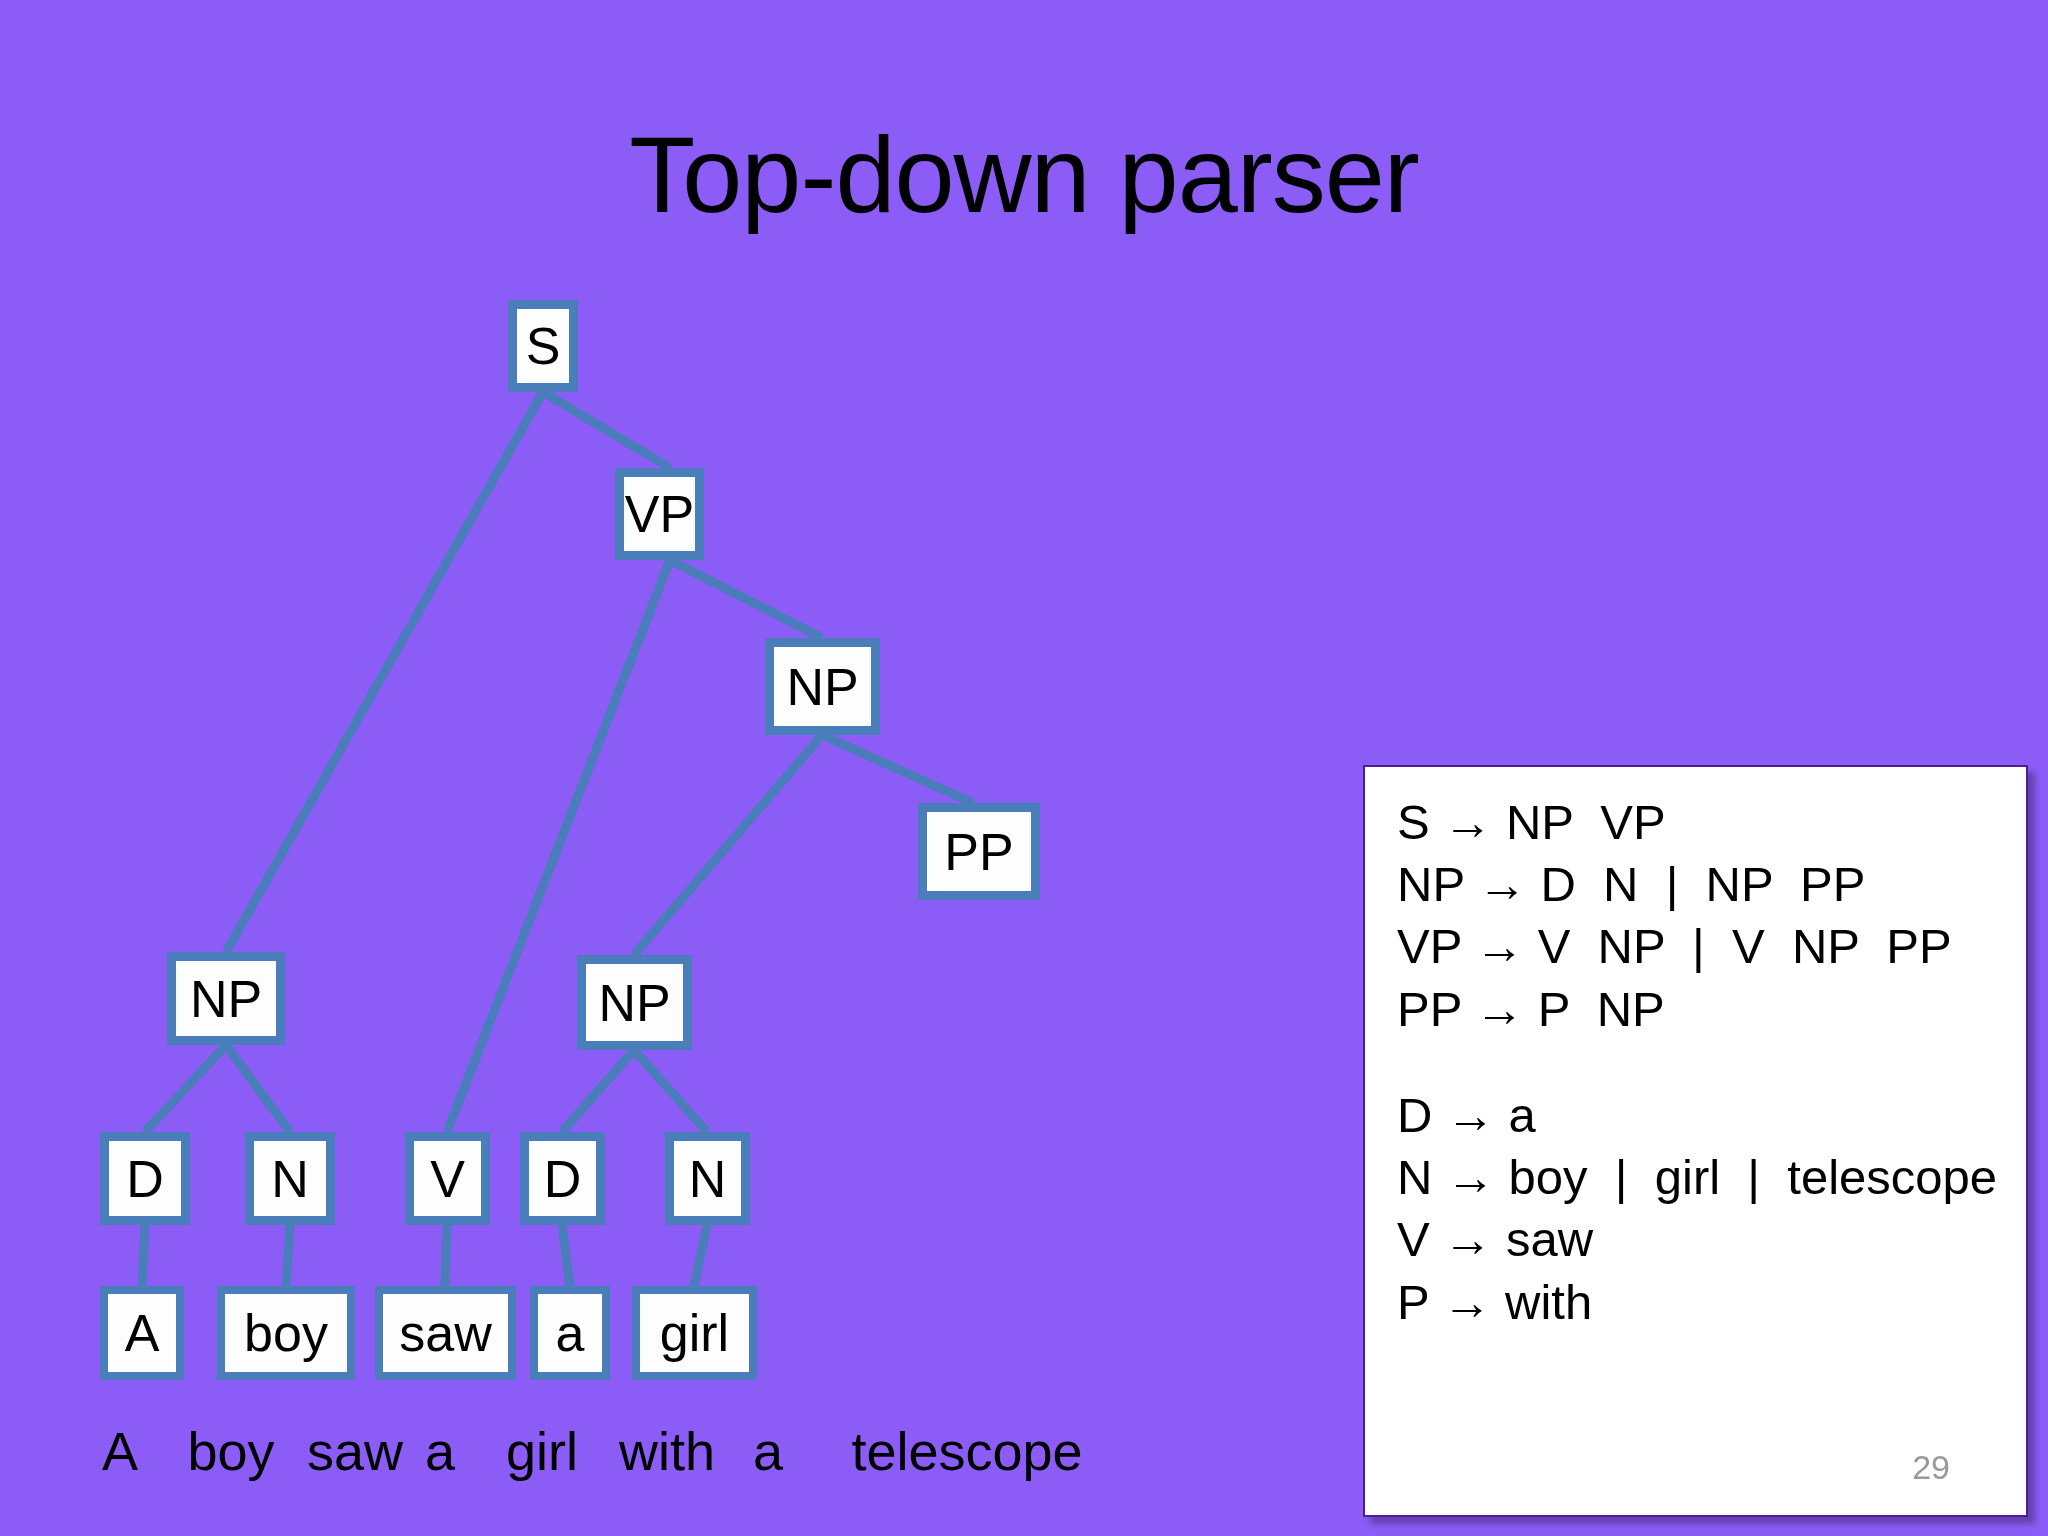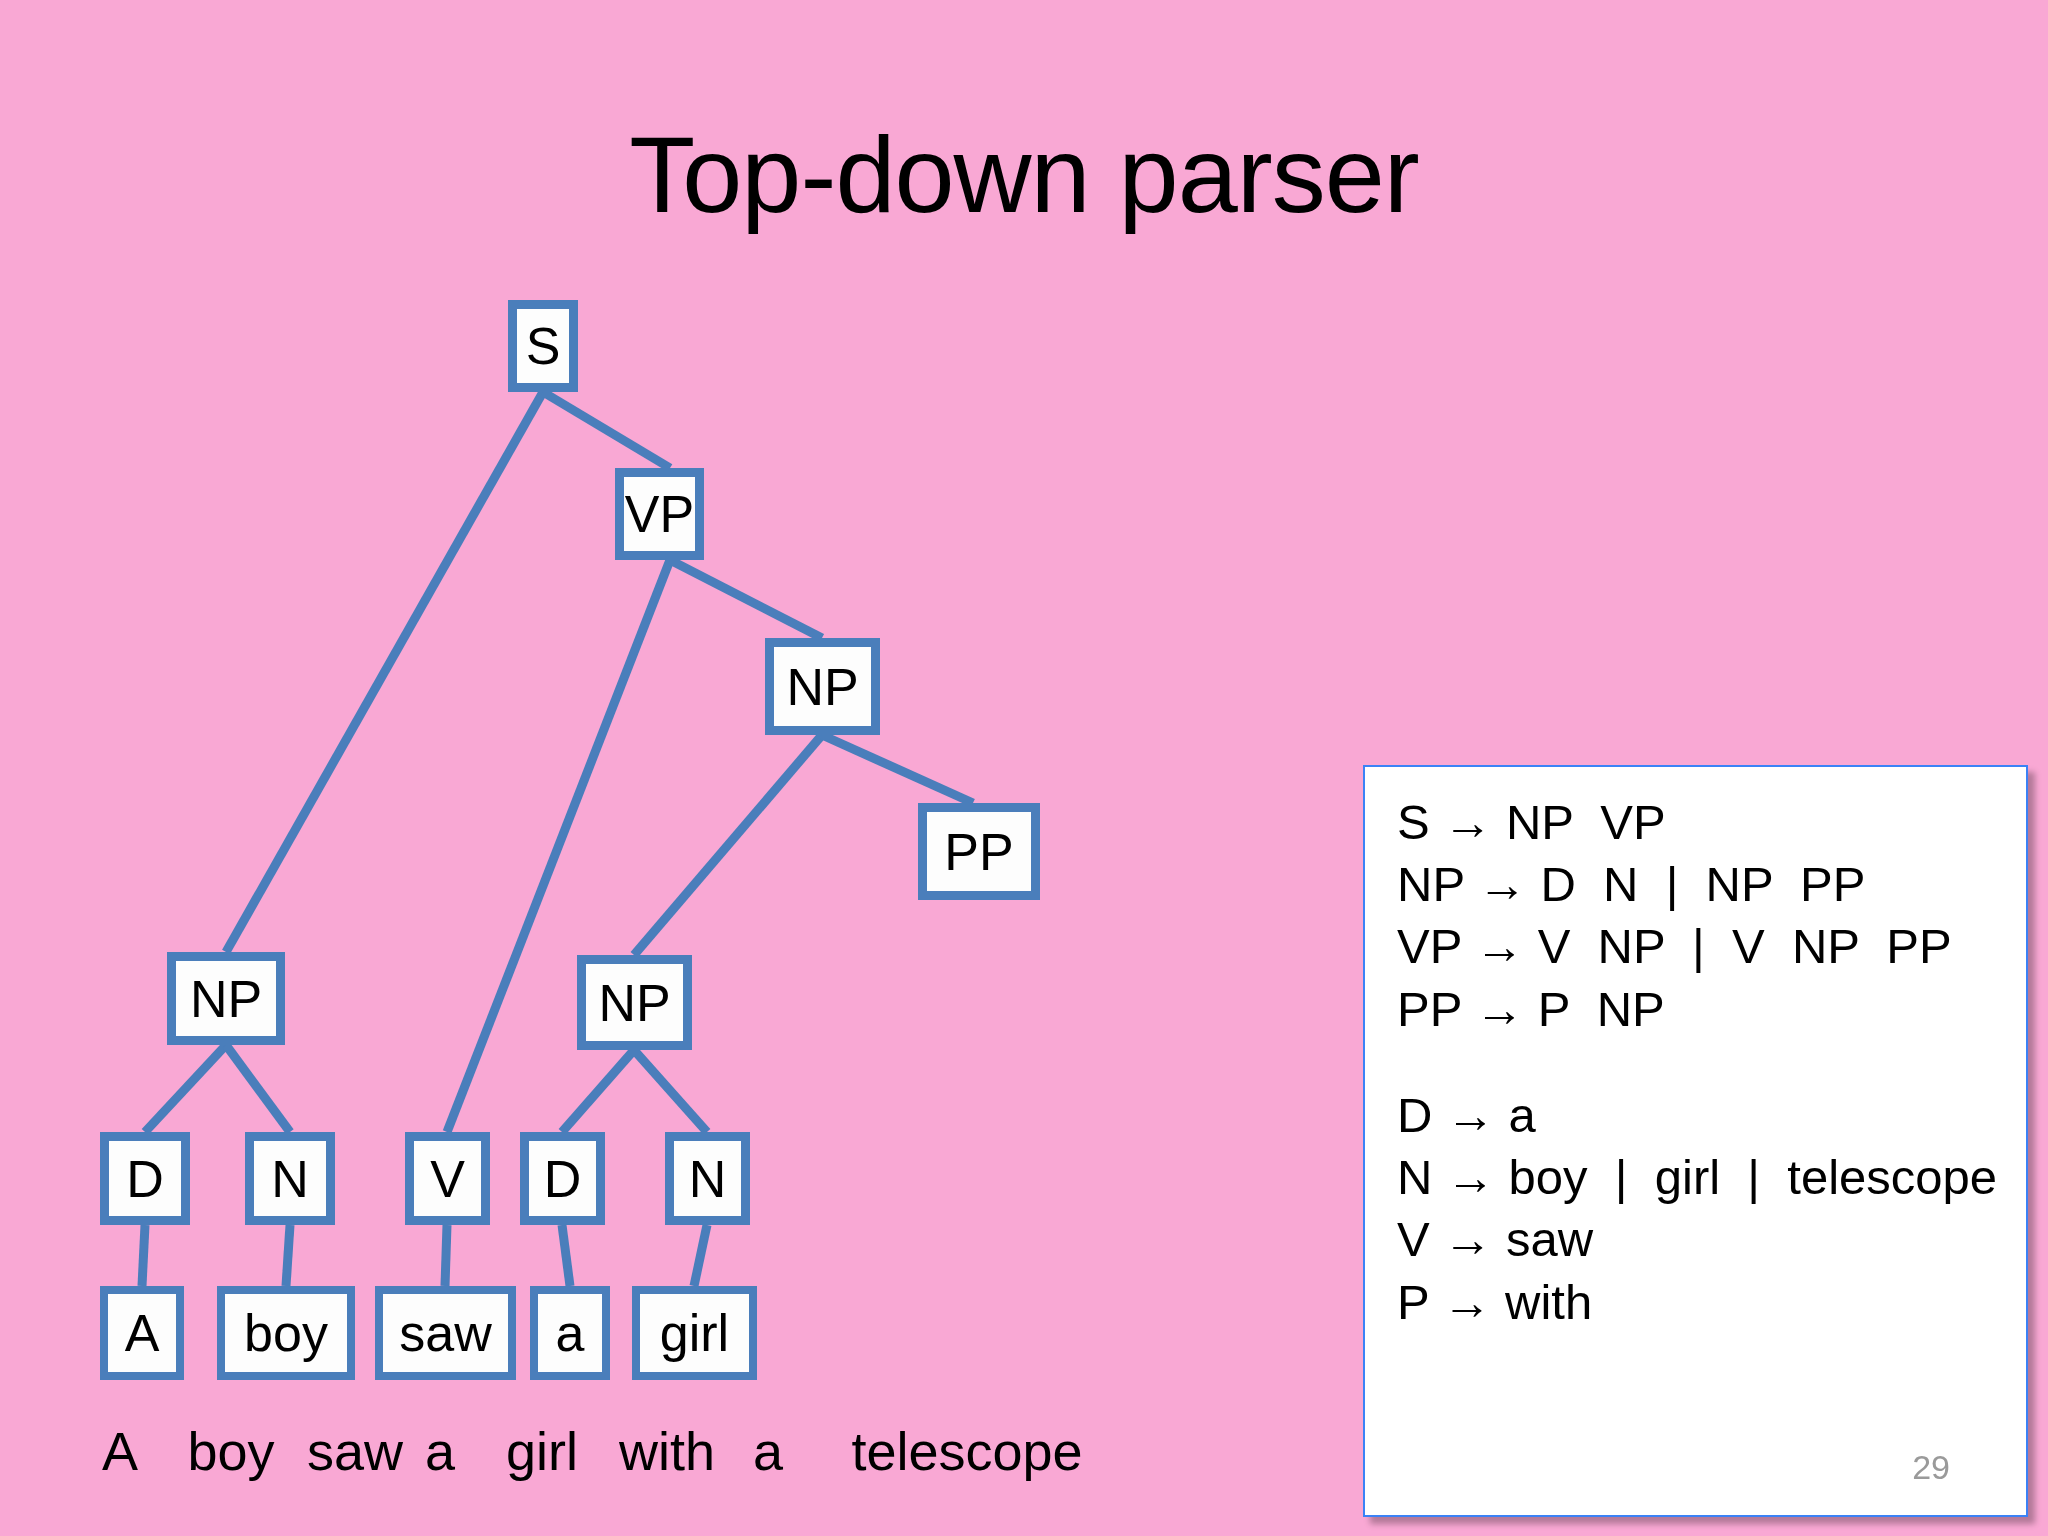--- a/index.html
+++ b/index.html
@@ -4,21 +4,21 @@
 <style>
   html, body {
     margin: 0;
     padding: 0;
     background: #ffffff;
   }
   #slide {
     position: relative;
     width: 2048px;
     height: 1536px;
-    background: #f9a8d4;
+    background: #8b5cf6;
     overflow: hidden;
     font-family: "Liberation Sans", sans-serif;
   }
   #slide-title {
     position: absolute;
     left: 0;
     top: 118px;
     width: 2048px;
     text-align: center;
     font-size: 108px;
@@ -64,21 +64,21 @@
   }
   
   #grammar-box {
     position: absolute;
     left: 1363px;
     top: 765px;
     width: 665px;
     height: 752px;
     box-sizing: border-box;
     background: #ffffff;
-    border: 2px solid #3b82f6;
+    border: 2px solid #4c1d95;
     box-shadow: 7px 7px 6px rgba(0,0,0,0.28);
   }
   #grammar-list {
     position: absolute;
     left: 32px;
     top: 24px;
     right: 10px;
   }
   .grammar-rule {
     font-size: 49px;

